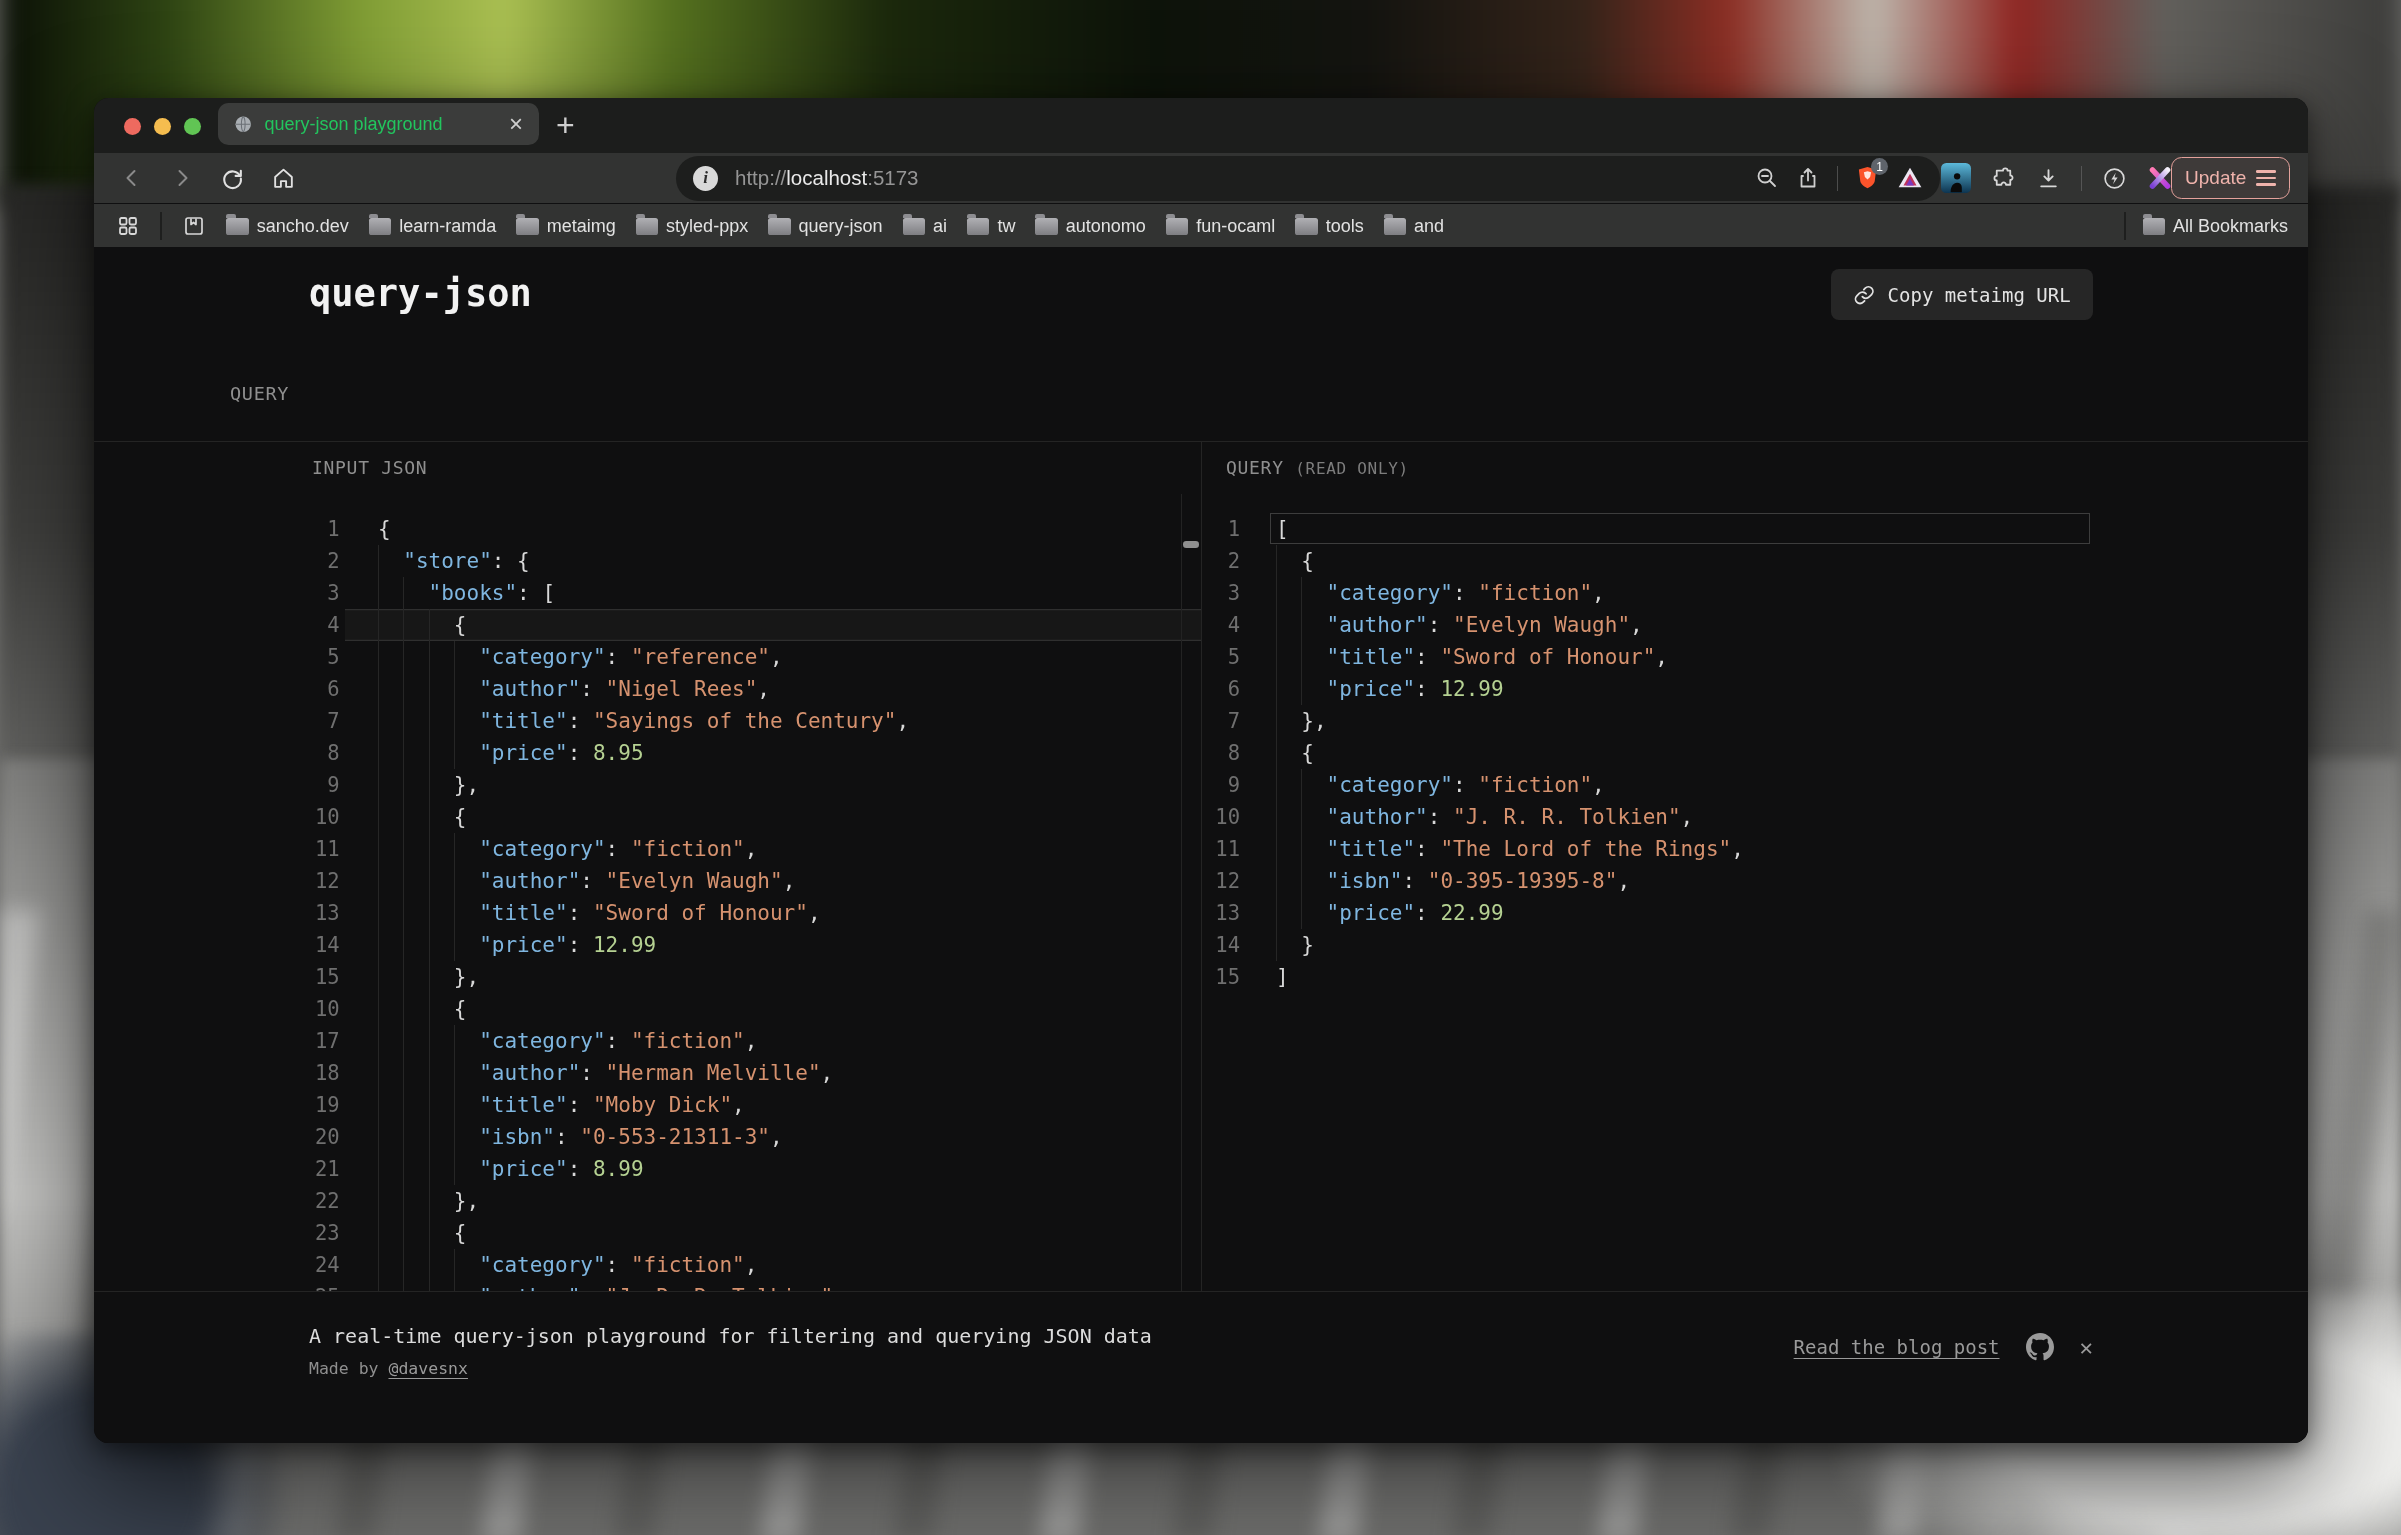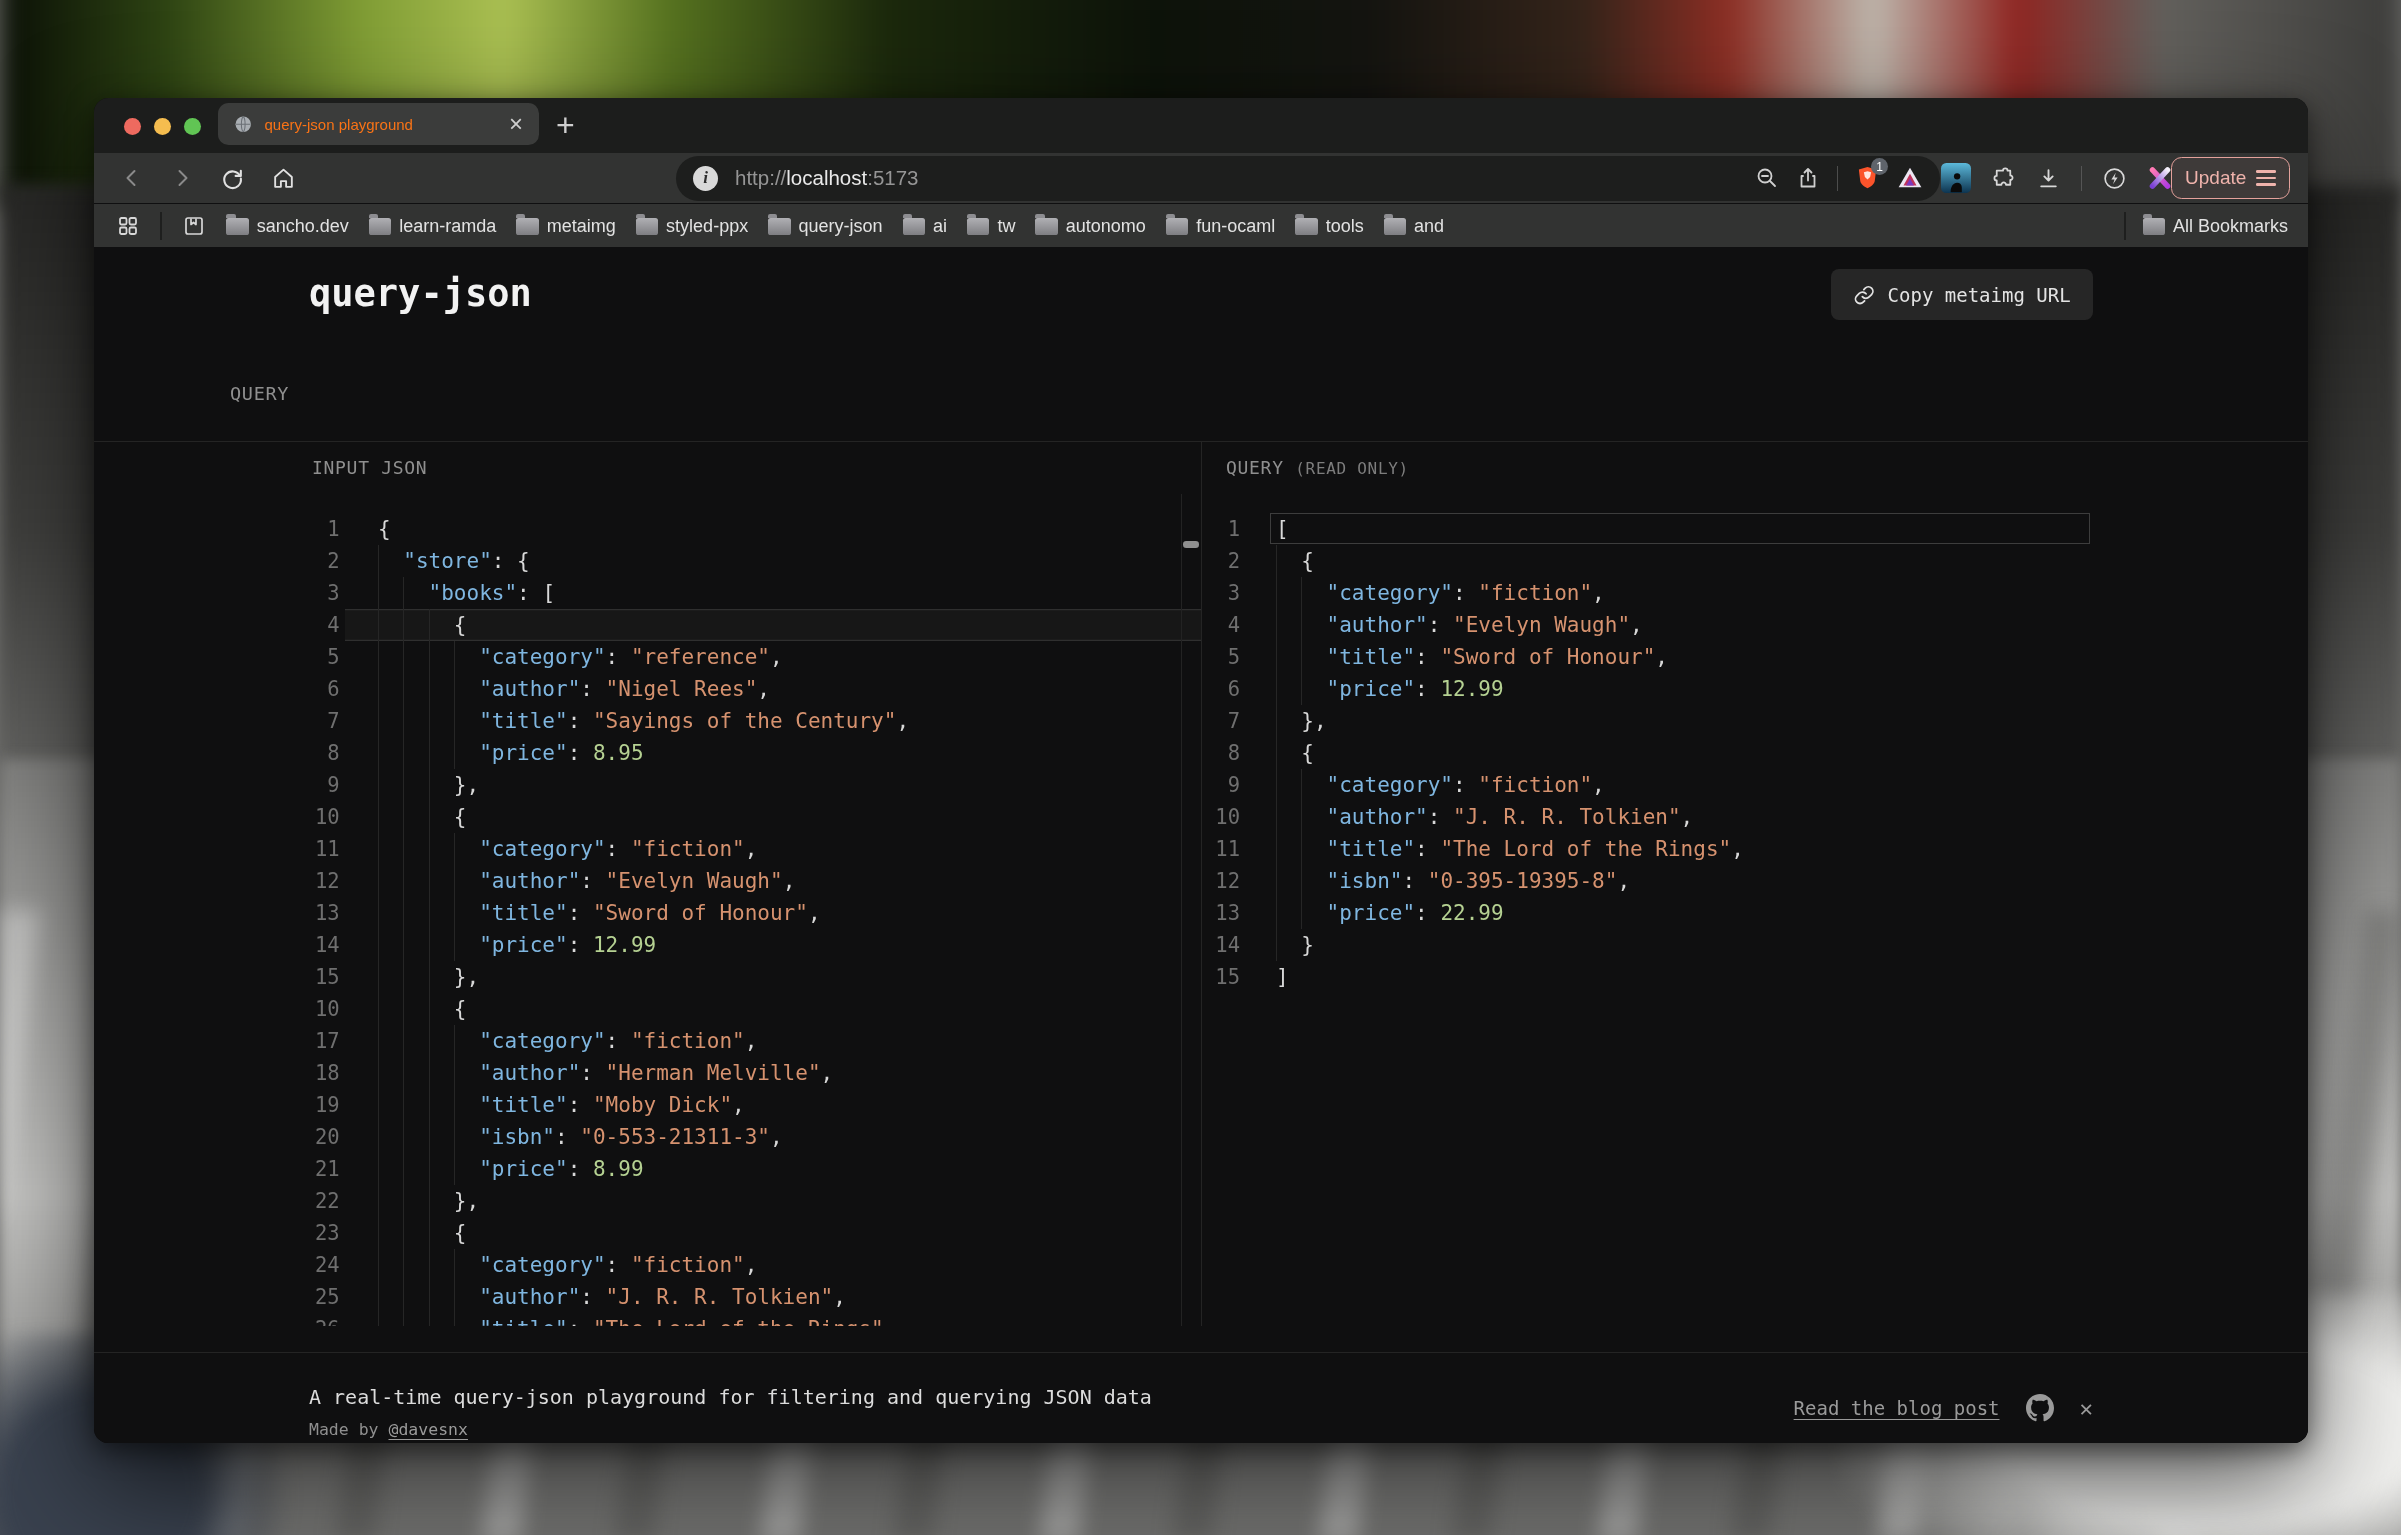--- a/index.html
+++ b/index.html
@@ -28,21 +28,21 @@
   .window { position:absolute; left:94px; top:98px; width:2214px; height:1345px;
     border-radius:14.5px; overflow:hidden; background:#0f0f10;
     box-shadow:0 40px 106px rgba(0,0,0,.65), 0 6.6px 26px rgba(0,0,0,.5); }
 
   .tabbar { position:absolute; left:0; top:0; right:0; height:55px; background:#1c1d1c; }
   .lights { position:absolute; left:30px; top:20px; display:flex; gap:13px; }
   .light { width:17px; height:17px; border-radius:50%; }
   .light.red { background:#ee6a5f; } .light.yel { background:#f5bd4f; } .light.grn { background:#61c554; }
   .tab { position:absolute; left:124px; top:5.3px; width:321px; height:42px; background:#3b3c3b;
     border-radius:10.6px; display:flex; align-items:center; padding:0 16px; gap:12px; }
-  .tab-title { color:#f97316; font-size:15px; flex:1; white-space:nowrap; overflow:hidden; }
+  .tab-title { color:#22c55e; font-size:18px; flex:1; white-space:nowrap; overflow:hidden; }
   .tab-x { color:#cfcfcf; font-size:24px; line-height:1; }
   .newtab { position:absolute; left:462px; top:6.6px; color:#cfcfcf; font-size:32px; font-weight:300; line-height:40px; }
 
   .toolbar { position:absolute; left:0; top:55px; right:0; height:50px; background:#323332; }
   .navicons { position:absolute; left:26px; top:0; height:50px; display:flex; align-items:center; gap:26px; }
   .navicons svg { display:block; }
   .urlbar { position:absolute; left:582px; top:2.6px; width:1264px; height:45px; background:#1d1e1d;
     border-radius:22.4px; display:flex; align-items:center; padding:0 17px; }
   .info-ic { width:25px; height:25px; border-radius:50%; background:#d9d9d9; color:#2c2c2c;
     font-size:17px; font-weight:bold; display:flex; align-items:center; justify-content:center;
@@ -103,21 +103,21 @@
   .body { flex:1; position:relative; padding-left:var(--codepad); }
   .guide { position:absolute; top:0; bottom:0; width:0.7px; background:#262626; }
   .tk-p { color:#d8d8d8; } .tk-k { color:#7fb6e0; } .tk-s { color:#d6926f; } .tk-n { color:#b5d192; }
   .line.active .body { background:#171717;
     box-shadow:inset 0 1.3px 0 #2f2f2f, inset 0 -1.3px 0 #2f2f2f; }
   .line.outline .body::after { content:""; position:absolute; left:22.4px; right:218px; top:0.7px; bottom:0.7px;
     border:1.3px solid #3d3d3d; pointer-events:none; }
   .scroll-track { position:absolute; left:1087px; top:247px; bottom:117px; width:0.7px; background:#232323; }
   .scroll-thumb { position:absolute; left:1089px; top:294px; width:16px; height:6.6px; border-radius:3.3px; background:#8f8f8f; }
 
-  .footer { position:absolute; left:0; bottom:0; right:0; height:91px; border-top:0.7px solid #242424; background:#0f0f10; }
+  .footer { position:absolute; left:0; bottom:0; right:0; height:152px; border-top:0.7px solid #242424; background:#0f0f10; }
   .f-desc { position:absolute; left:215px; top:32px; font-size:20px; color:#dcdcdc; }
   .f-made { position:absolute; left:215px; top:67px; font-size:16.5px; color:#8f8f8f; }
   .f-made a, .f-link { color:#9a9a9a; text-decoration:underline; text-underline-offset:4px; }
   .f-right { position:absolute; right:215px; top:41px; display:flex; align-items:center; gap:26px; }
   .f-link { font-size:19px; }
   .f-x { color:#9a9a9a; font-size:22.4px; line-height:1; }
 </style>
 </head>
 <body>
 

